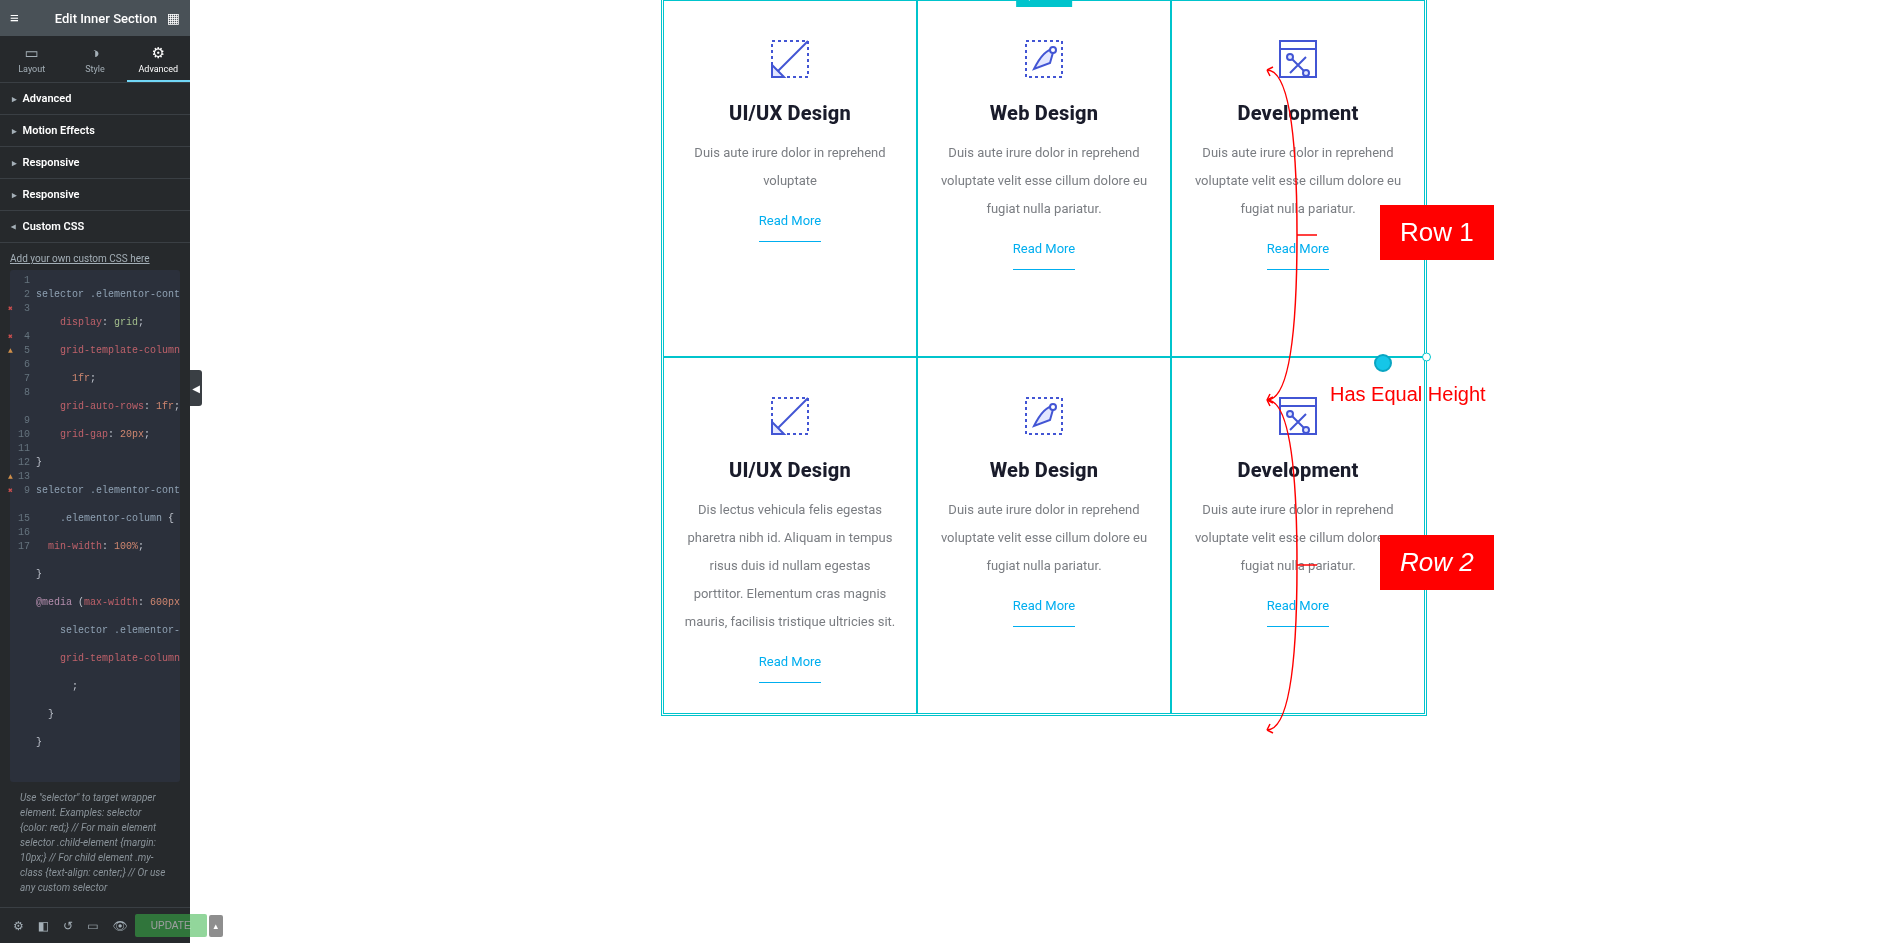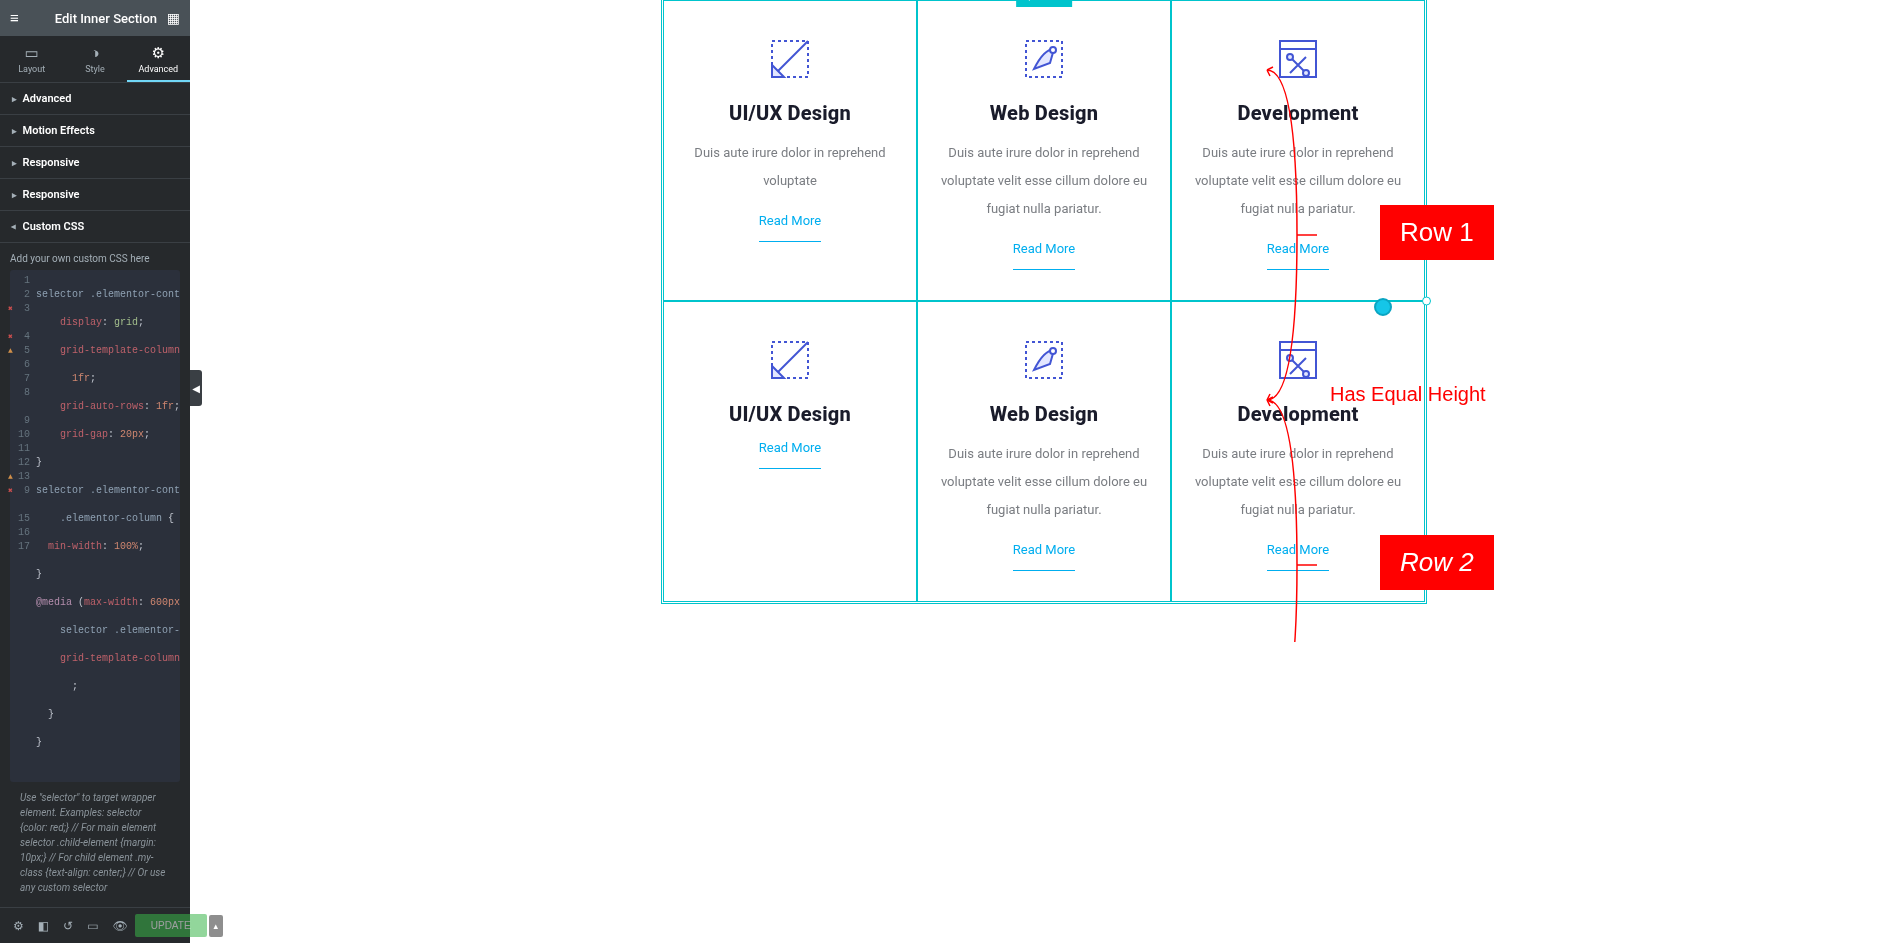--- a/index.html
+++ b/index.html
@@ -15,21 +15,21 @@
 .tab { flex: 1; text-align: center; padding: 8px 0 6px; font-size: 9px; color: #a4afb7; cursor: pointer; }
 .tab.active { color: #fff; border-bottom: 2px solid #71d7f7; }
 .tab .tab-icon { font-size: 15px; display: block; margin-bottom: 2px; }
 
 .panel-body { flex: 1; overflow-y: auto; padding-bottom: 10px; }
 .accordion-item { border-bottom: 1px solid #3a3f44; padding: 9px 12px; font-size: 11px; font-weight: 600; color: #fff; cursor: pointer; display: flex; align-items: center; }
 .accordion-item .caret { font-size: 9px; margin-right: 6px; color: #a4afb7; }
 .accordion-item.open .caret { transform: rotate(90deg); display: inline-block; }
 
 .css-section { padding: 10px 10px 8px; }
-.css-label { font-size: 10px; color: #a4afb7; margin-bottom: 6px; }
+.css-label { font-size: 10px; color: #a4afb7; margin-bottom: 6px; text-decoration: underline; }
 .code-editor { background: #2b303b; border-radius: 3px; font-family: 'Consolas', 'Courier New', monospace; font-size: 10px; line-height: 14px; color: #c0c5ce; display: flex; }
 .gutter { width: 24px; text-align: right; padding: 4px 4px 4px 0; color: #65737e; user-select: none; }
 .gutter .ln { height: 14px; position: relative; }
 .gutter .err::before { content: '✖'; color: #c94e4e; position: absolute; left: -2px; font-size: 8px; }
 .gutter .warn::before { content: '▲'; color: #d08f4a; position: absolute; left: -2px; font-size: 8px; }
 .code-lines { padding: 4px 6px 4px 2px; white-space: pre; overflow: hidden; flex: 1; }
 .cl { height: 14px; }
 .tok-sel { color: #8fa1b3; }
 .tok-prop { color: #bf616a; }
 .tok-val { color: #a3be8c; }
@@ -213,21 +213,21 @@
               <rect x="6" y="6" width="36" height="8" fill="none" stroke="#4255d4" stroke-width="2"></rect>
               <rect x="6" y="14" width="36" height="28" fill="none" stroke="#4255d4" stroke-width="2"></rect>
               <path d="M16 22 L32 38 M32 22 L16 38" stroke="#4255d4" stroke-width="2"></path>
               <circle cx="16" cy="22" r="3" fill="#e3e7ff" stroke="#4255d4" stroke-width="2"></circle>
               <circle cx="32" cy="38" r="3" fill="#e3e7ff" stroke="#4255d4" stroke-width="2"></circle>
             </svg></div><div class="card-title">Development</div><div class="card-desc">Duis aute irure dolor in reprehend voluptate velit esse cillum dolore eu fugiat nulla pariatur.</div><span class="read-more">Read More</span></div>
         <div class="card"><div class="card-icon"><svg viewBox="0 0 48 48">
               <rect x="6" y="6" width="36" height="36" fill="none" stroke="#4255d4" stroke-width="2" stroke-dasharray="3 3"></rect>
               <path d="M6 42 L42 6" stroke="#4255d4" stroke-width="2"></path>
               <path d="M6 42 L6 30 L18 42 Z" fill="#e3e7ff" stroke="#4255d4" stroke-width="2"></path>
-            </svg></div><div class="card-title">UI/UX Design</div><span class="read-more">Read More</span></div>
+            </svg></div><div class="card-title">UI/UX Design</div><div class="card-desc">Dis lectus vehicula felis egestas pharetra nibh id. Aliquam in tempus risus duis id nullam egestas porttitor. Elementum cras magnis mauris, facilisis tristique ultricies sit.</div><span class="read-more">Read More</span></div>
         <div class="card"><div class="card-icon"><svg viewBox="0 0 48 48">
               <rect x="6" y="6" width="36" height="36" fill="none" stroke="#4255d4" stroke-width="2" stroke-dasharray="3 3"></rect>
               <path d="M14 34 Q 24 14 34 14 L30 28 Z" fill="#e3e7ff" stroke="#4255d4" stroke-width="2"></path>
               <circle cx="33" cy="15" r="3" fill="#fff" stroke="#4255d4" stroke-width="2"></circle>
             </svg></div><div class="card-title">Web Design</div><div class="card-desc">Duis aute irure dolor in reprehend voluptate velit esse cillum dolore eu fugiat nulla pariatur.</div><span class="read-more">Read More</span></div>
         <div class="card"><div class="card-icon"><svg viewBox="0 0 48 48">
               <rect x="6" y="6" width="36" height="8" fill="none" stroke="#4255d4" stroke-width="2"></rect>
               <rect x="6" y="14" width="36" height="28" fill="none" stroke="#4255d4" stroke-width="2"></rect>
               <path d="M16 22 L32 38 M32 22 L16 38" stroke="#4255d4" stroke-width="2"></path>
               <circle cx="16" cy="22" r="3" fill="#e3e7ff" stroke="#4255d4" stroke-width="2"></circle>

